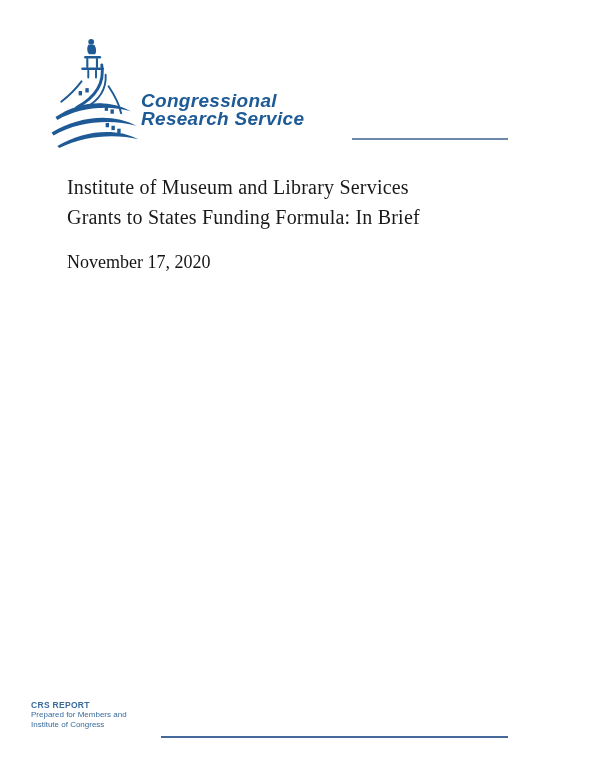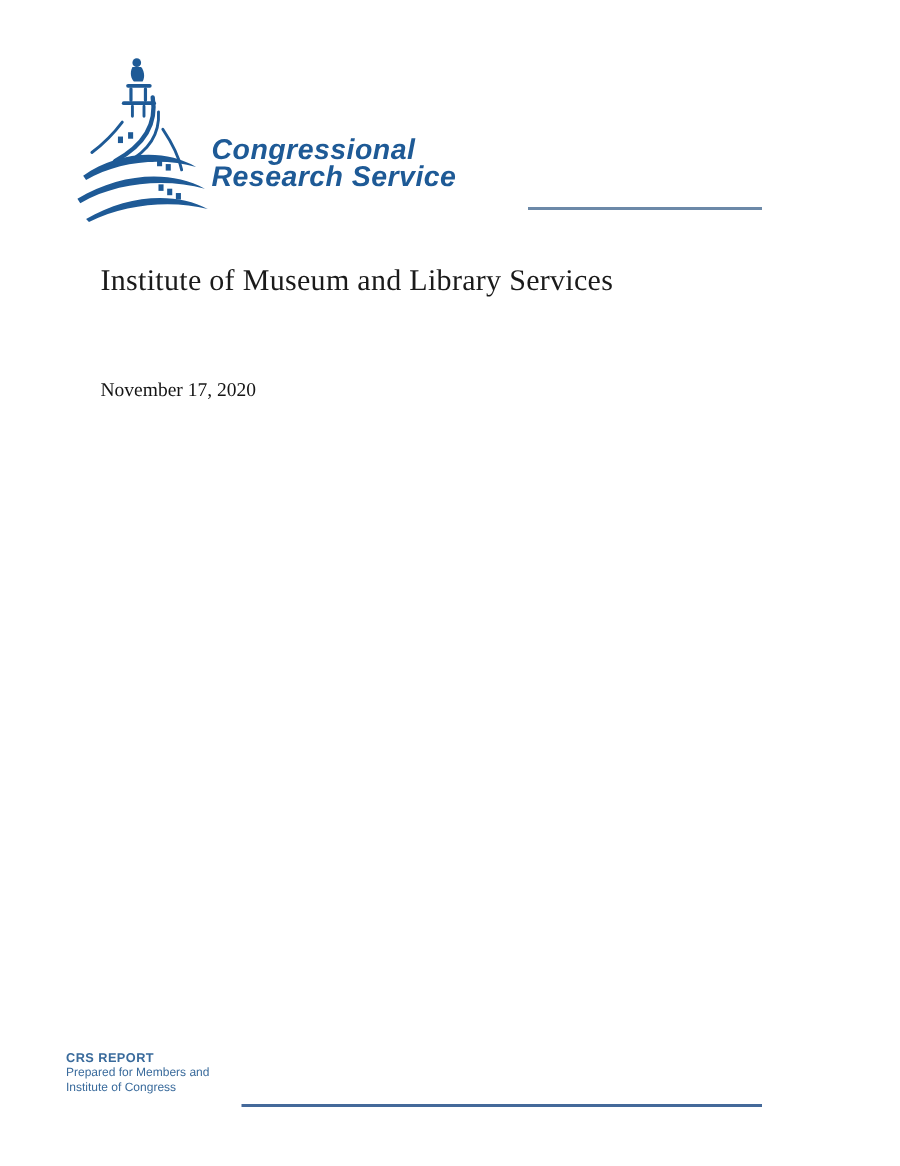--- a/index.html
+++ b/index.html
@@ -55,41 +55,41 @@
     font-size: 20px;
     font-weight: normal;
     color: #1a1a1a;
     line-height: 29.5px;
     letter-spacing: 0.2px;
   }
   .date {
     position: absolute;
     left: 67px;
     top: 252px;
-    font-size: 13px;
+    font-size: 18px;
     color: #141414;
   }
 
   
   .footer-right {
     position: absolute;
     right: 68px;
     top: 658px;
     text-align: right;
     font-size: 11.5px;
     line-height: 16.5px;
     color: #111111;
   }
   .footer-right .org { font-weight: bold; }
   .footer-right .url { color: #111111; text-decoration: none; }
 
   
   .footer-left {
     position: absolute;
-    left: 44px;
+    left: 31px;
     top: 700px;
     color: #3A6B9C;
     font-family: "Liberation Sans", sans-serif;
     font-size: 8px;
     line-height: 10px;
   }
   .footer-left .label { font-weight: bold; font-size: 8.5px; letter-spacing: 0.3px; }
   .rule-bottom {
     position: absolute;
     left: 161px;
@@ -139,20 +139,21 @@
 
   <div class="logo-text">
     <div class="logo-name">Congressional</div>
     <div class="logo-name">Research Service</div>
   </div>
 
   <div class="rule-top"></div>
 
   <h1 class="title" style="margin:0;">
     <span>Institute of Museum and Library Services</span><br>
+    <span>Grants to States Funding Formula: In Brief</span>
   </h1>
 
   <div class="date">November 17, 2020</div>
 
 
   <div class="footer-left">
     <div class="label">CRS REPORT</div>
     <div>Prepared for Members and</div>
     <div>Institute of Congress</div>
   </div>

